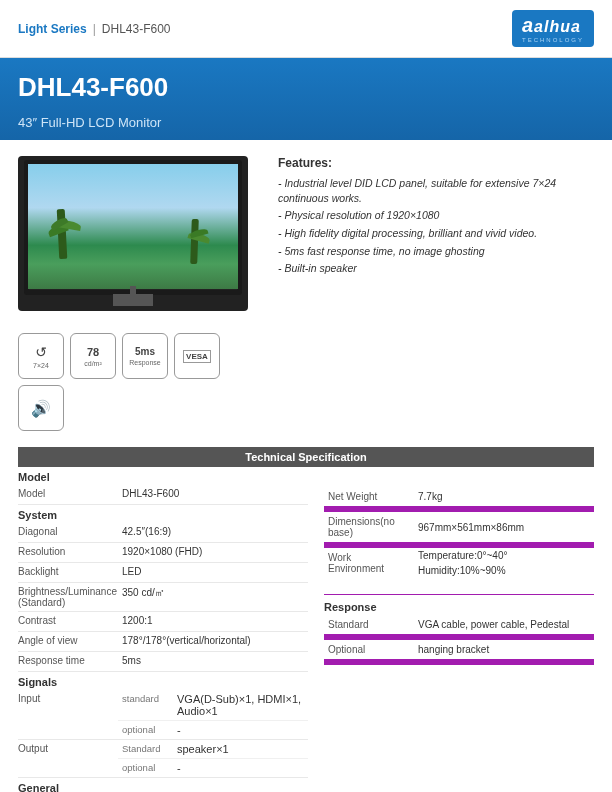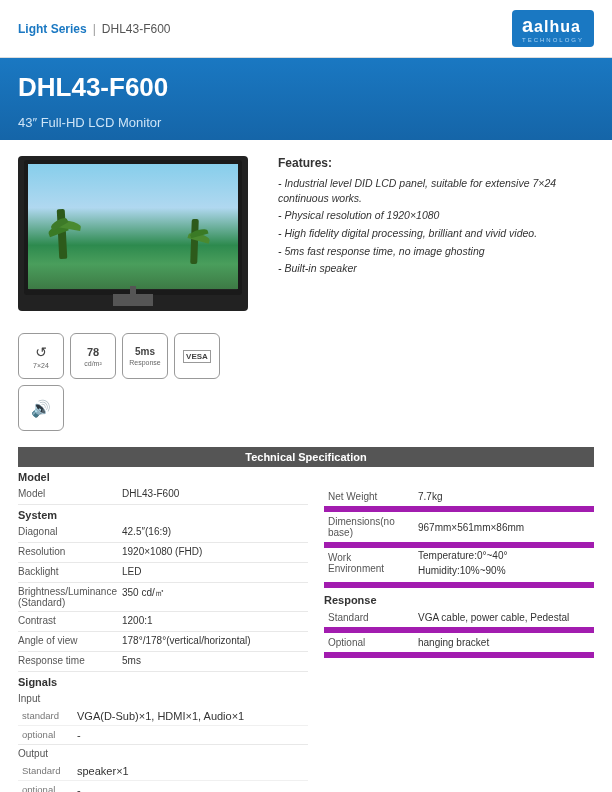--- a/index.html
+++ b/index.html
@@ -251,21 +251,20 @@
       color: #333;
       padding: 2px 4px;
     }
 
     
     .signal-block {
       border-bottom: 1px solid #e8e8e8;
     }
     .signal-row {
       display: flex;
-      flex-direction: column;
     }
     .signal-label {
       width: 100px;
       padding: 3px 4px 3px 0;
       color: #555;
       font-size: 10px;
       flex-shrink: 0;
     }
     .signal-sub-col {
       flex: 1;
@@ -295,21 +294,21 @@
 
 <div class="top-header">
   <div class="header-left">
     <span class="header-series">Light Series</span>
     <span class="header-divider">|</span>
     <span class="header-model">DHL43-F600</span>
   </div>
   <div class="logo-container">
     <div class="logo-box">
       <span style="display:flex;flex-direction:column;align-items:flex-start;">
-        <span style="color:#fff;font-size:16px;font-weight:bold;letter-spacing:1px;">
+        <span style="color:#fff;font-size:16px;font-weight:bold;font-style:italic;letter-spacing:1px;">
           <span style="font-size:20px;">a</span><span>alhua</span>
         </span>
         <span style="color:#aad4f5;font-size:6px;letter-spacing:2px;">TECHNOLOGY</span>
       </span>
     </div>
   </div>
 </div>
 
 <div class="hero">
   <div class="hero-title">DHL43-F600</div>
@@ -467,21 +466,21 @@
       <div class="right-spec-row">
         <div class="right-spec-label">Net Weight</div>
         <div class="right-spec-value">7.7kg</div>
       </div>
 
       <div class="right-spec-row">
         <div class="right-spec-label">Dimensions(no base)</div>
         <div class="right-spec-value">967mm×561mm×86mm</div>
       </div>
 
-      <div style="border-bottom:6px solid #a21caf;padding-bottom:4px;">
+      <div style="border-bottom:1px solid #a21caf;padding-bottom:16px;">
         <div class="right-spec-row" style="border-bottom:none;">
           <div class="right-spec-label">Work Environment</div>
           <div style="flex:1;">
             <div class="work-env-value">Temperature:0°~40°</div>
             <div class="work-env-value">Humidity:10%~90%</div>
           </div>
         </div>
       </div>
 
       <div class="accessory-title">Response</div>

